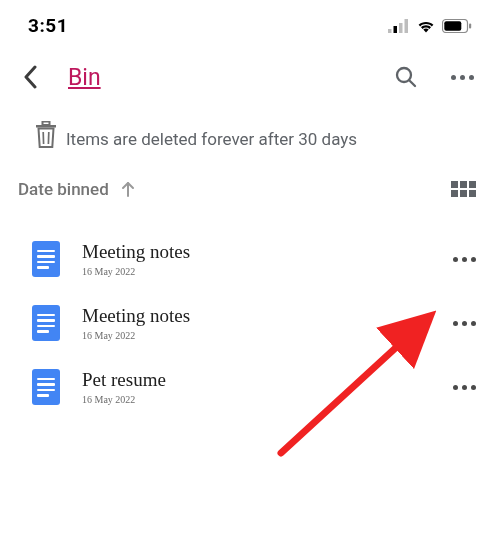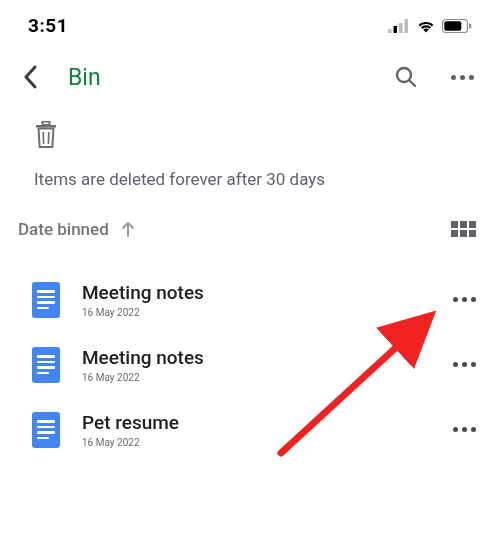--- a/index.html
+++ b/index.html
@@ -35,47 +35,47 @@
     }
     .back-chevron {
       width: 28px;
       height: 28px;
       display: flex;
       align-items: center;
       justify-content: center;
     }
     .app-title {
       font-size: 23px;
-      color: #15803d;
+      color: #be185d;
       flex: 1;
       margin-left: 4px;
+      text-decoration: underline;
     }
     .search-btn, .menu-btn {
       width: 36px;
       height: 36px;
       display: flex;
       align-items: center;
       justify-content: center;
     }
     .dots-horiz {
       display: flex;
       gap: 4px;
     }
     .dots-horiz span {
       width: 5px;
       height: 5px;
       border-radius: 50%;
       background: #5f6368;
     }
     .info-banner {
       display: flex;
-      align-items: flex-start;
-      gap: 20px;
+      align-items: flex-end;
+      gap: 8px;
       padding: 12px 26px 18px 34px;
-      flex-direction: column;
     }
     .info-text {
       font-size: 17px;
       color: #5f6368;
     }
     .sort-row {
       display: flex;
       align-items: center;
       justify-content: space-between;
       padding: 12px 24px 8px 18px;
@@ -98,20 +98,21 @@
       background: #5f6368;
     }
     .file-list {
       padding-top: 20px;
     }
     .file-item {
       display: flex;
       align-items: center;
       padding: 14px 24px 14px 32px;
       gap: 22px;
+      font-family: Liberation Serif, serif;
     }
     .doc-icon {
       width: 28px;
       height: 36px;
       background: #4285f4;
       border-radius: 3px;
       display: flex;
       flex-direction: column;
       justify-content: center;
       padding: 0 5px;

